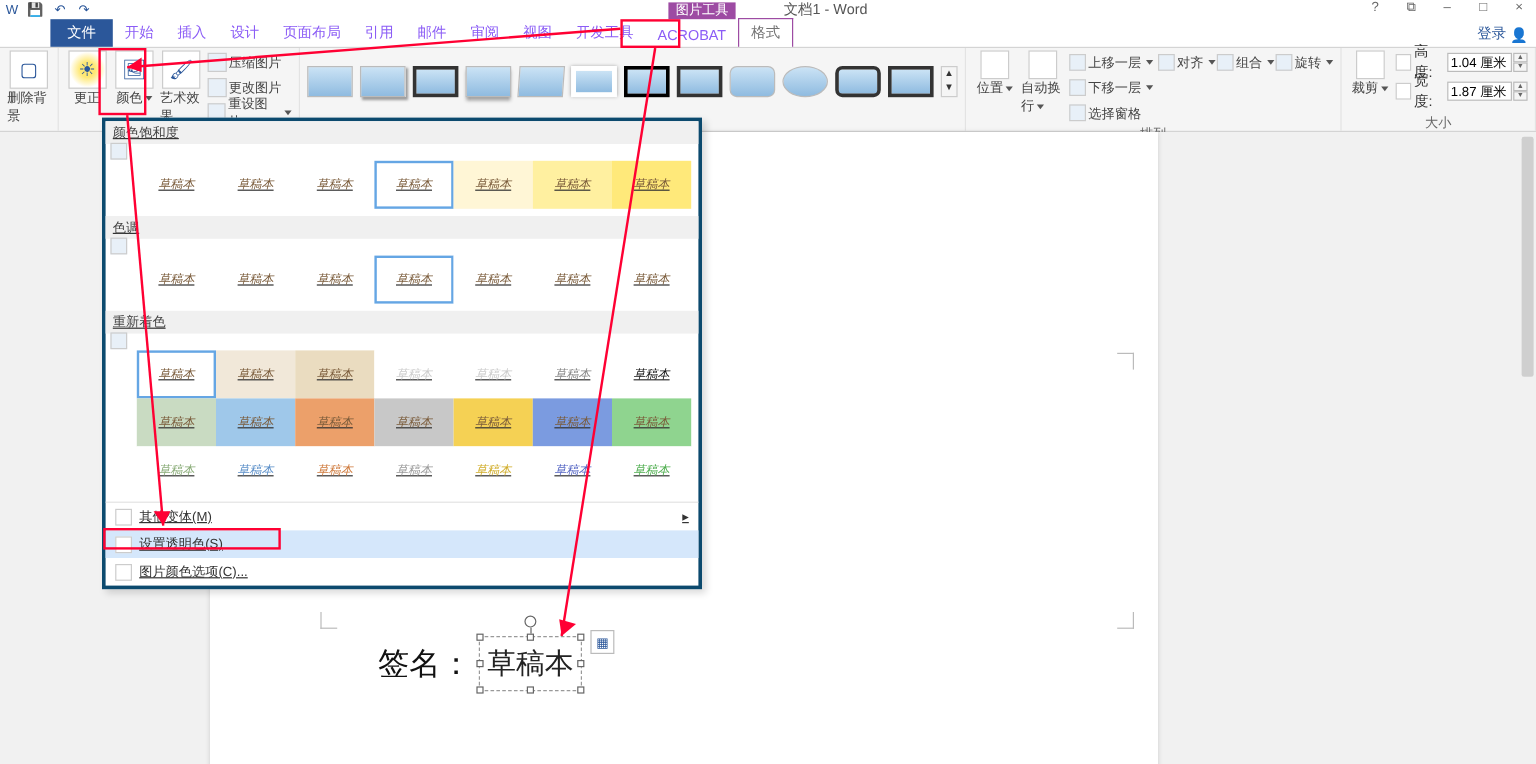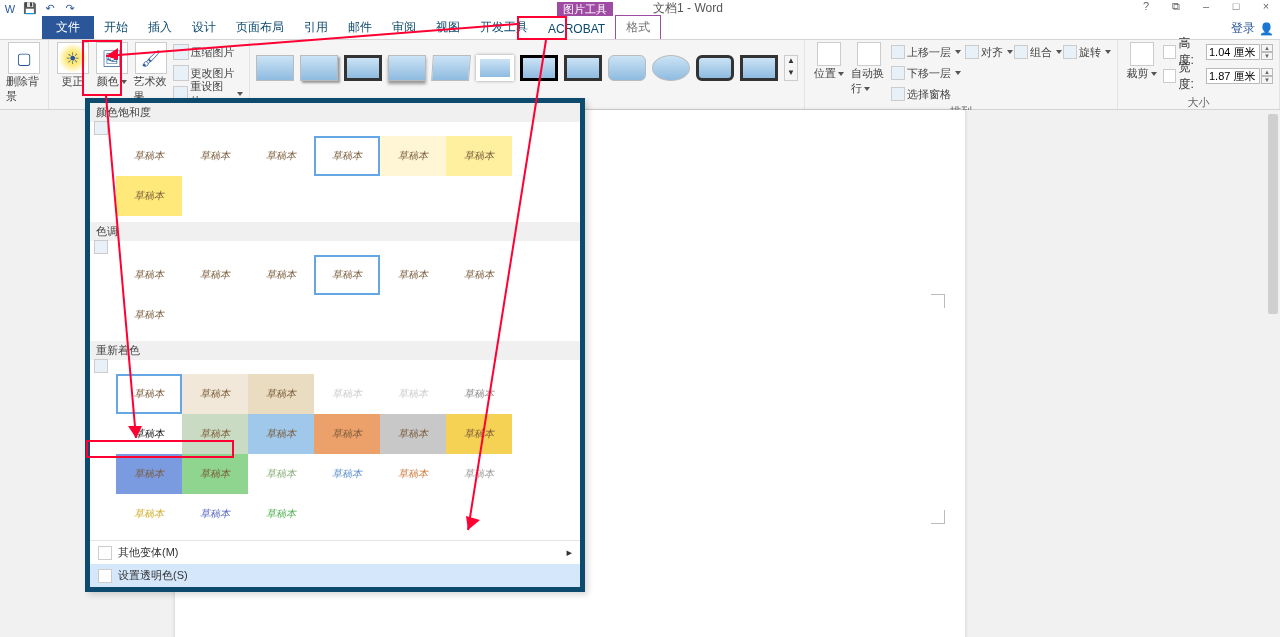--- a/index.html
+++ b/index.html
@@ -9,21 +9,21 @@
   .titlebar{height:18px;background:#fff;display:flex;align-items:center;position:relative;border-bottom:1px solid #fff;}
   .qat{display:flex;gap:4px;padding-left:2px;align-items:center;}
   .qat .ico{width:16px;height:16px;display:flex;align-items:center;justify-content:center;font-size:11px;color:#2b579a;}
   .title-center{position:absolute;left:0;right:0;display:flex;justify-content:center;align-items:center;gap:40px;font-size:12px;color:#555;}
   .contextlabel{background:#9d4ba3;color:#fff;font-size:11px;padding:0 6px;line-height:14px;}
   .wincontrols{position:absolute;right:2px;top:0;display:flex;gap:6px;font-size:11px;color:#666;}
   .wincontrols span{width:24px;text-align:center;}
 
   
   .tabs{height:22px;display:flex;align-items:flex-end;border-bottom:1px solid #d4d4d4;position:relative;padding-left:42px;}
-  .tab{padding:3px 10px;font-size:12px;color:#0c4a6e;cursor:pointer;}
+  .tab{padding:3px 10px;font-size:12px;color:#8b5cf6;cursor:pointer;}
   .tab.file{background:#2b579a;color:#fff;padding:3px 14px;}
   .tab.context{color:#737373;border:1px solid #9d4ba3;border-bottom:none;background:#fff;}
   .signin{position:absolute;right:6px;top:2px;font-size:12px;color:#2b579a;display:flex;align-items:center;gap:4px;}
 
   
   .ribbon{height:70px;background:#f5f5f5;border-bottom:1px solid #d4d4d4;display:flex;}
   .group{border-right:1px solid #e3e3e3;padding:2px 6px 0 6px;display:flex;flex-direction:column;justify-content:space-between;}
   .group .body{display:flex;align-items:flex-start;gap:4px;}
   .group .label{text-align:center;font-size:11px;color:#666;height:14px;}
   .bigbtn{display:flex;flex-direction:column;align-items:center;width:36px;cursor:pointer;font-size:11px;color:#444;}
@@ -38,21 +38,21 @@
   .thumb.oval{border-radius:50%;}
   .pos-btn{display:flex;flex-direction:column;align-items:center;width:36px;font-size:11px;color:#444;}
   .pos-btn .pi{width:24px;height:24px;border:1px solid #ccc;background:#fff;}
   .rowlink{display:flex;align-items:center;gap:2px;font-size:11px;color:#444;height:20px;cursor:pointer;white-space:nowrap;}
   .rowlink .ri{width:14px;height:14px;border:1px solid #ccc;background:#e8f0f8;}
   .spin-field{display:flex;align-items:center;gap:2px;height:20px;}
   .spin-field .si{width:14px;height:14px;border:1px solid #ccc;background:#fff;}
   .spin-field input{width:54px;height:16px;font-size:11px;padding:0 2px;border:1px solid #bbb;background:#fff;}
 
   
-  .color-popup{position:absolute;left:85px;top:98px;width:500px;background:#fff;border:5px solid #0c4a6e;box-shadow:3px 3px 6px rgba(0,0,0,.15);z-index:5;}
+  .color-popup{position:absolute;left:85px;top:98px;width:500px;background:#fff;border:3px solid #0c4a6e;box-shadow:3px 3px 6px rgba(0,0,0,.15);z-index:5;text-decoration:underline;}
   .color-popup .section-head{background:#f0f0f0;font-size:11px;color:#444;padding:2px 6px;position:relative;}
   .color-popup .section-head .hi{position:absolute;left:4px;top:18px;width:14px;height:14px;border:1px solid #ccc;background:#e8f0f8;}
   .sw-row{display:flex;flex-wrap:wrap;gap:0;padding:14px 6px 6px 26px;}
   .swatch{width:66px;height:40px;border:1px solid transparent;display:flex;align-items:center;justify-content:center;font-size:10px;color:#7a5b3a;font-style:italic;font-family:"STKaiti","KaiTi",cursive;}
   .swatch.sel{border:2px solid #65a6e4;}
   .footer-items{border-top:1px solid #e3e3e3;}
   .footer-item{display:flex;align-items:center;gap:6px;padding:4px 8px;font-size:11px;color:#333;cursor:pointer;}
   .footer-item .fi{width:14px;height:14px;border:1px solid #ccc;background:#fff;}
   .footer-item.hover{background:#d5e7fb;}
 
@@ -354,20 +354,24 @@
   <div class="footer-items">
     <div class="footer-item">
         <div class="fi"></div>
         <span>其他变体(M)</span>
         <span style="margin-left:auto">▸</span>
       </div>
     <div class="footer-item hover">
         <div class="fi"></div>
         <span>设置透明色(S)</span>
       </div>
+    <div class="footer-item">
+        <div class="fi"></div>
+        <span>图片颜色选项(C)...</span>
+      </div>
   </div>
 </div>
 
 <div class="hl" style="left:82px;top:40px;width:40px;height:56px;"></div>
 <div class="hl" style="left:517px;top:16px;width:50px;height:24px;"></div>
 <div class="hl" style="left:86px;top:440px;width:148px;height:18px;"></div>
 
 <svg class="arrows">
   <line x1="517" y1="24" x2="106" y2="56"></line>
     <polygon points="106,56 118,48 118,60"></polygon>

